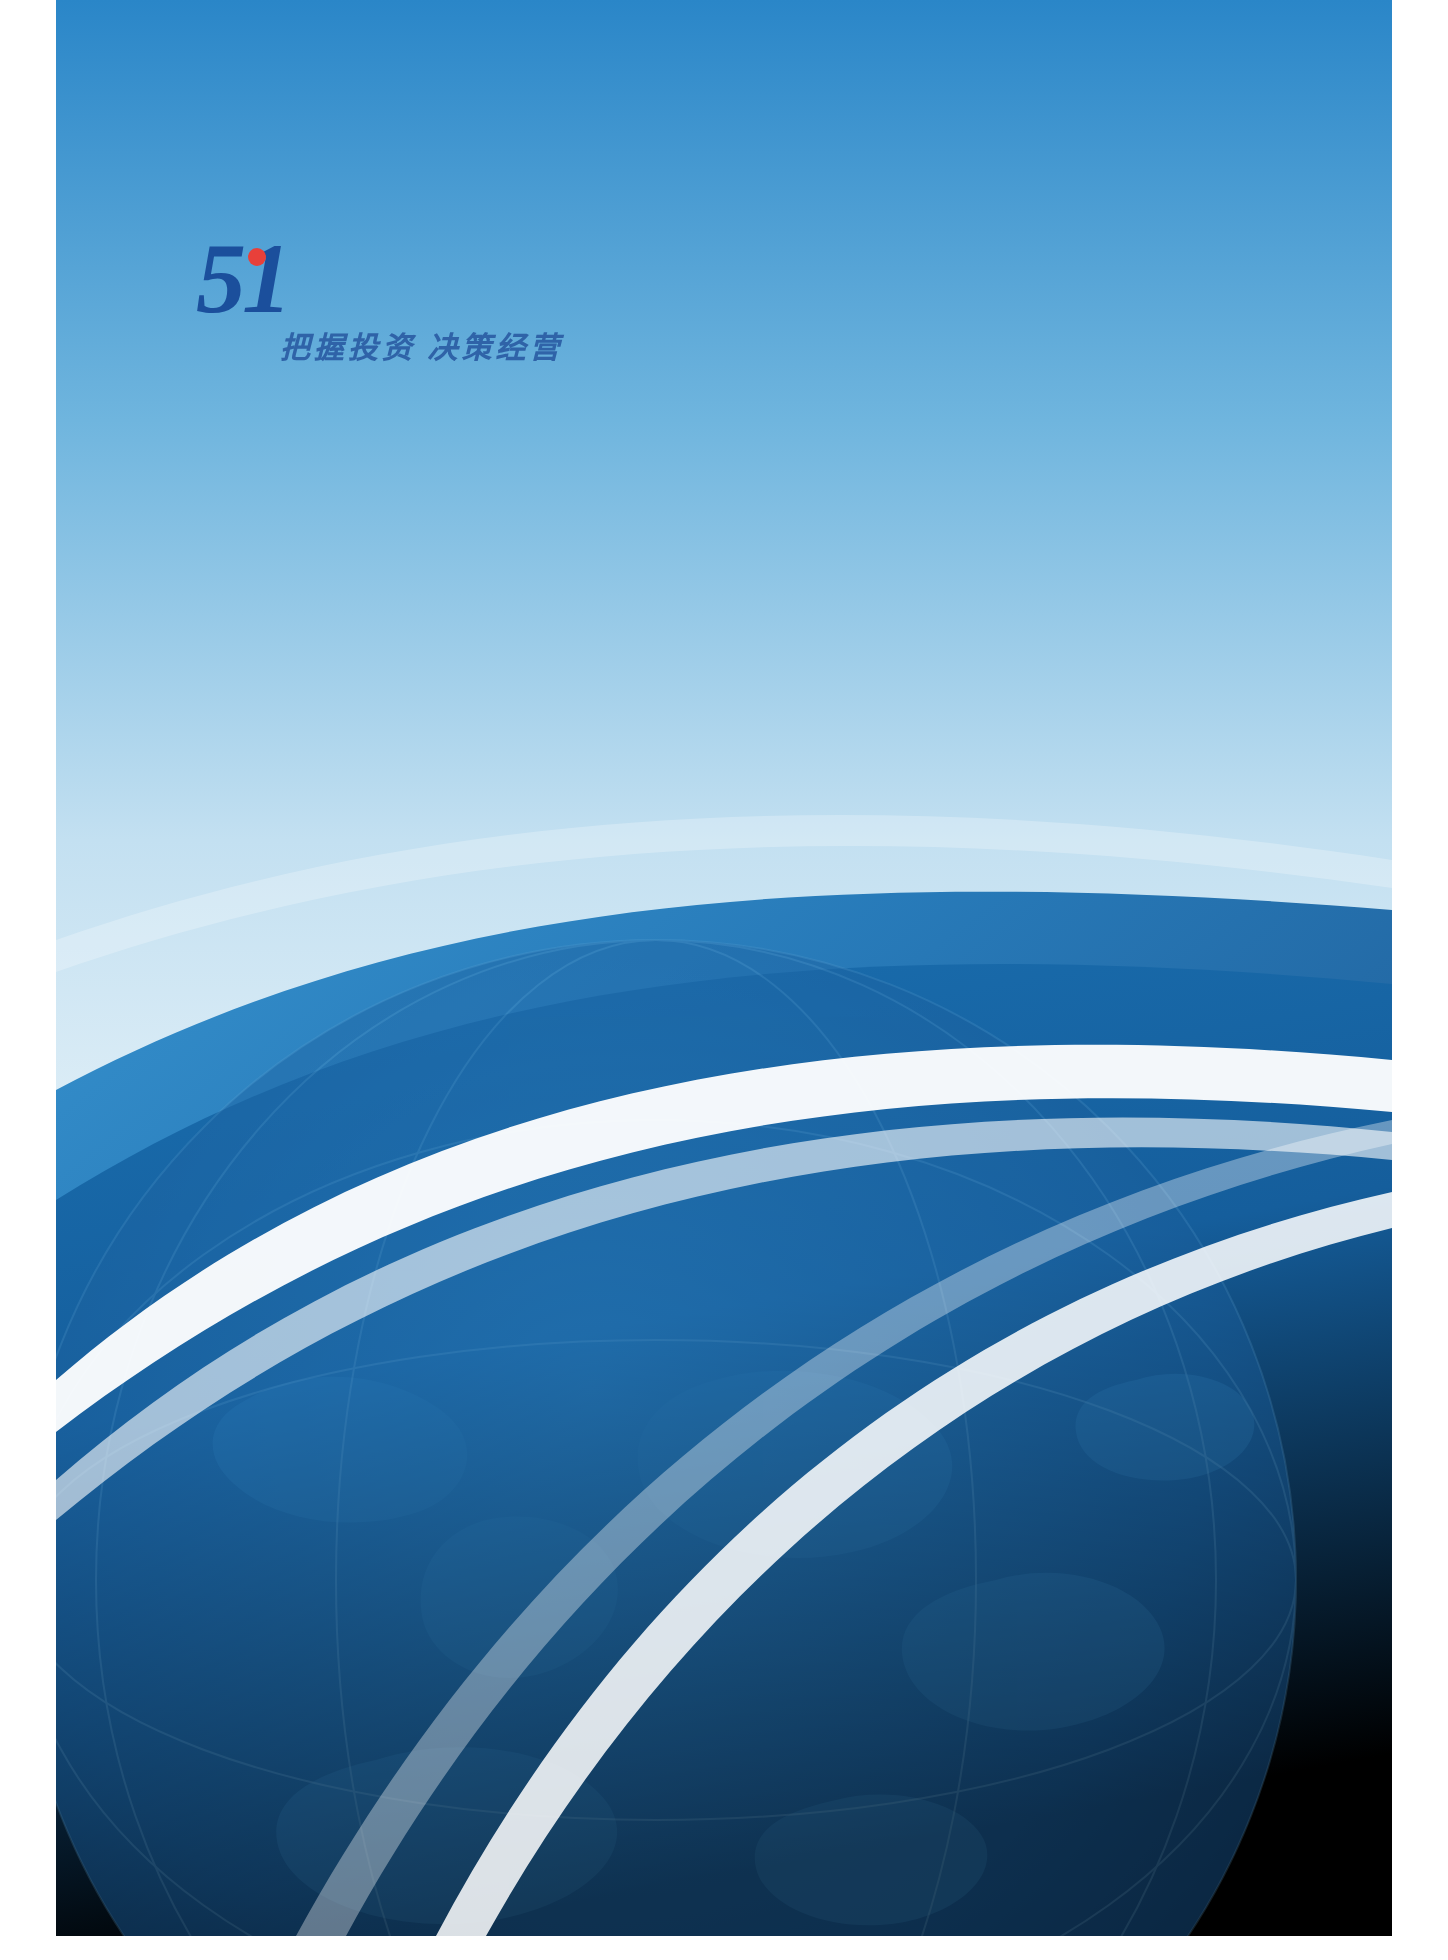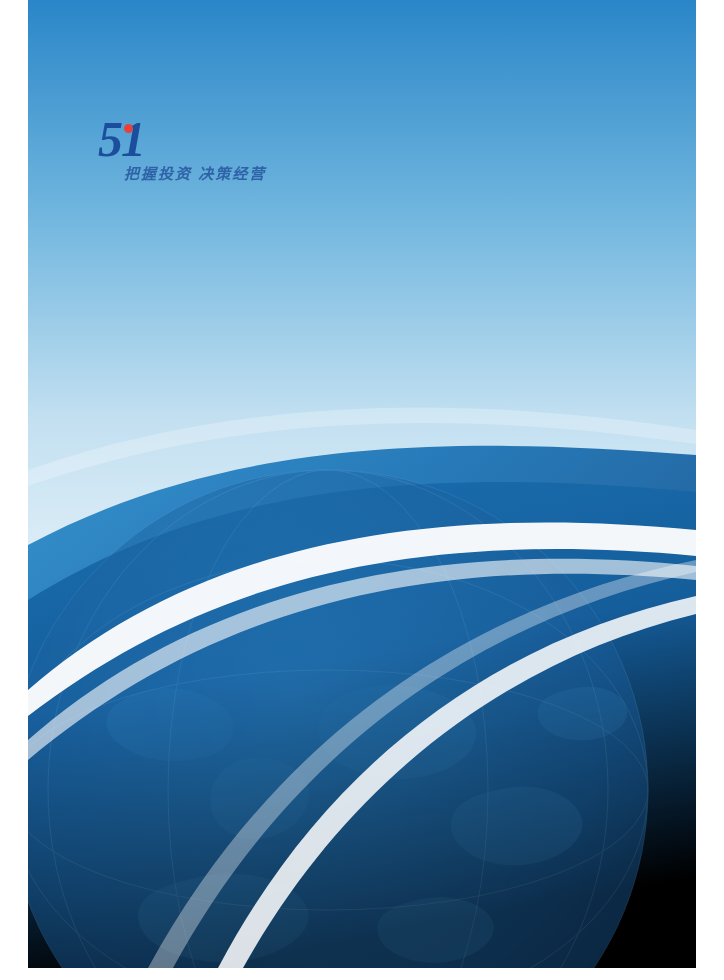--- a/index.html
+++ b/index.html
@@ -81,23 +81,23 @@
     left: 60px;
     top: 0px;
     font-family: "Liberation Sans", sans-serif;
     font-size: 47px;
     font-weight: bold;
     color: #1b4f9c;
     letter-spacing: -1px;
   }
   .logo-sub {
     position: absolute;
-    left: 26px;
+    left: 42px;
     top: 54px;
-    font-family: Liberation Sans, sans-serif;
+    font-family: Liberation Serif, serif;
     font-size: 15px;
     font-weight: bold;
     font-style: italic;
     color: #2f63a8;
     letter-spacing: 2px;
   }
   
   .title {
     position: absolute;
     left: 72px;

